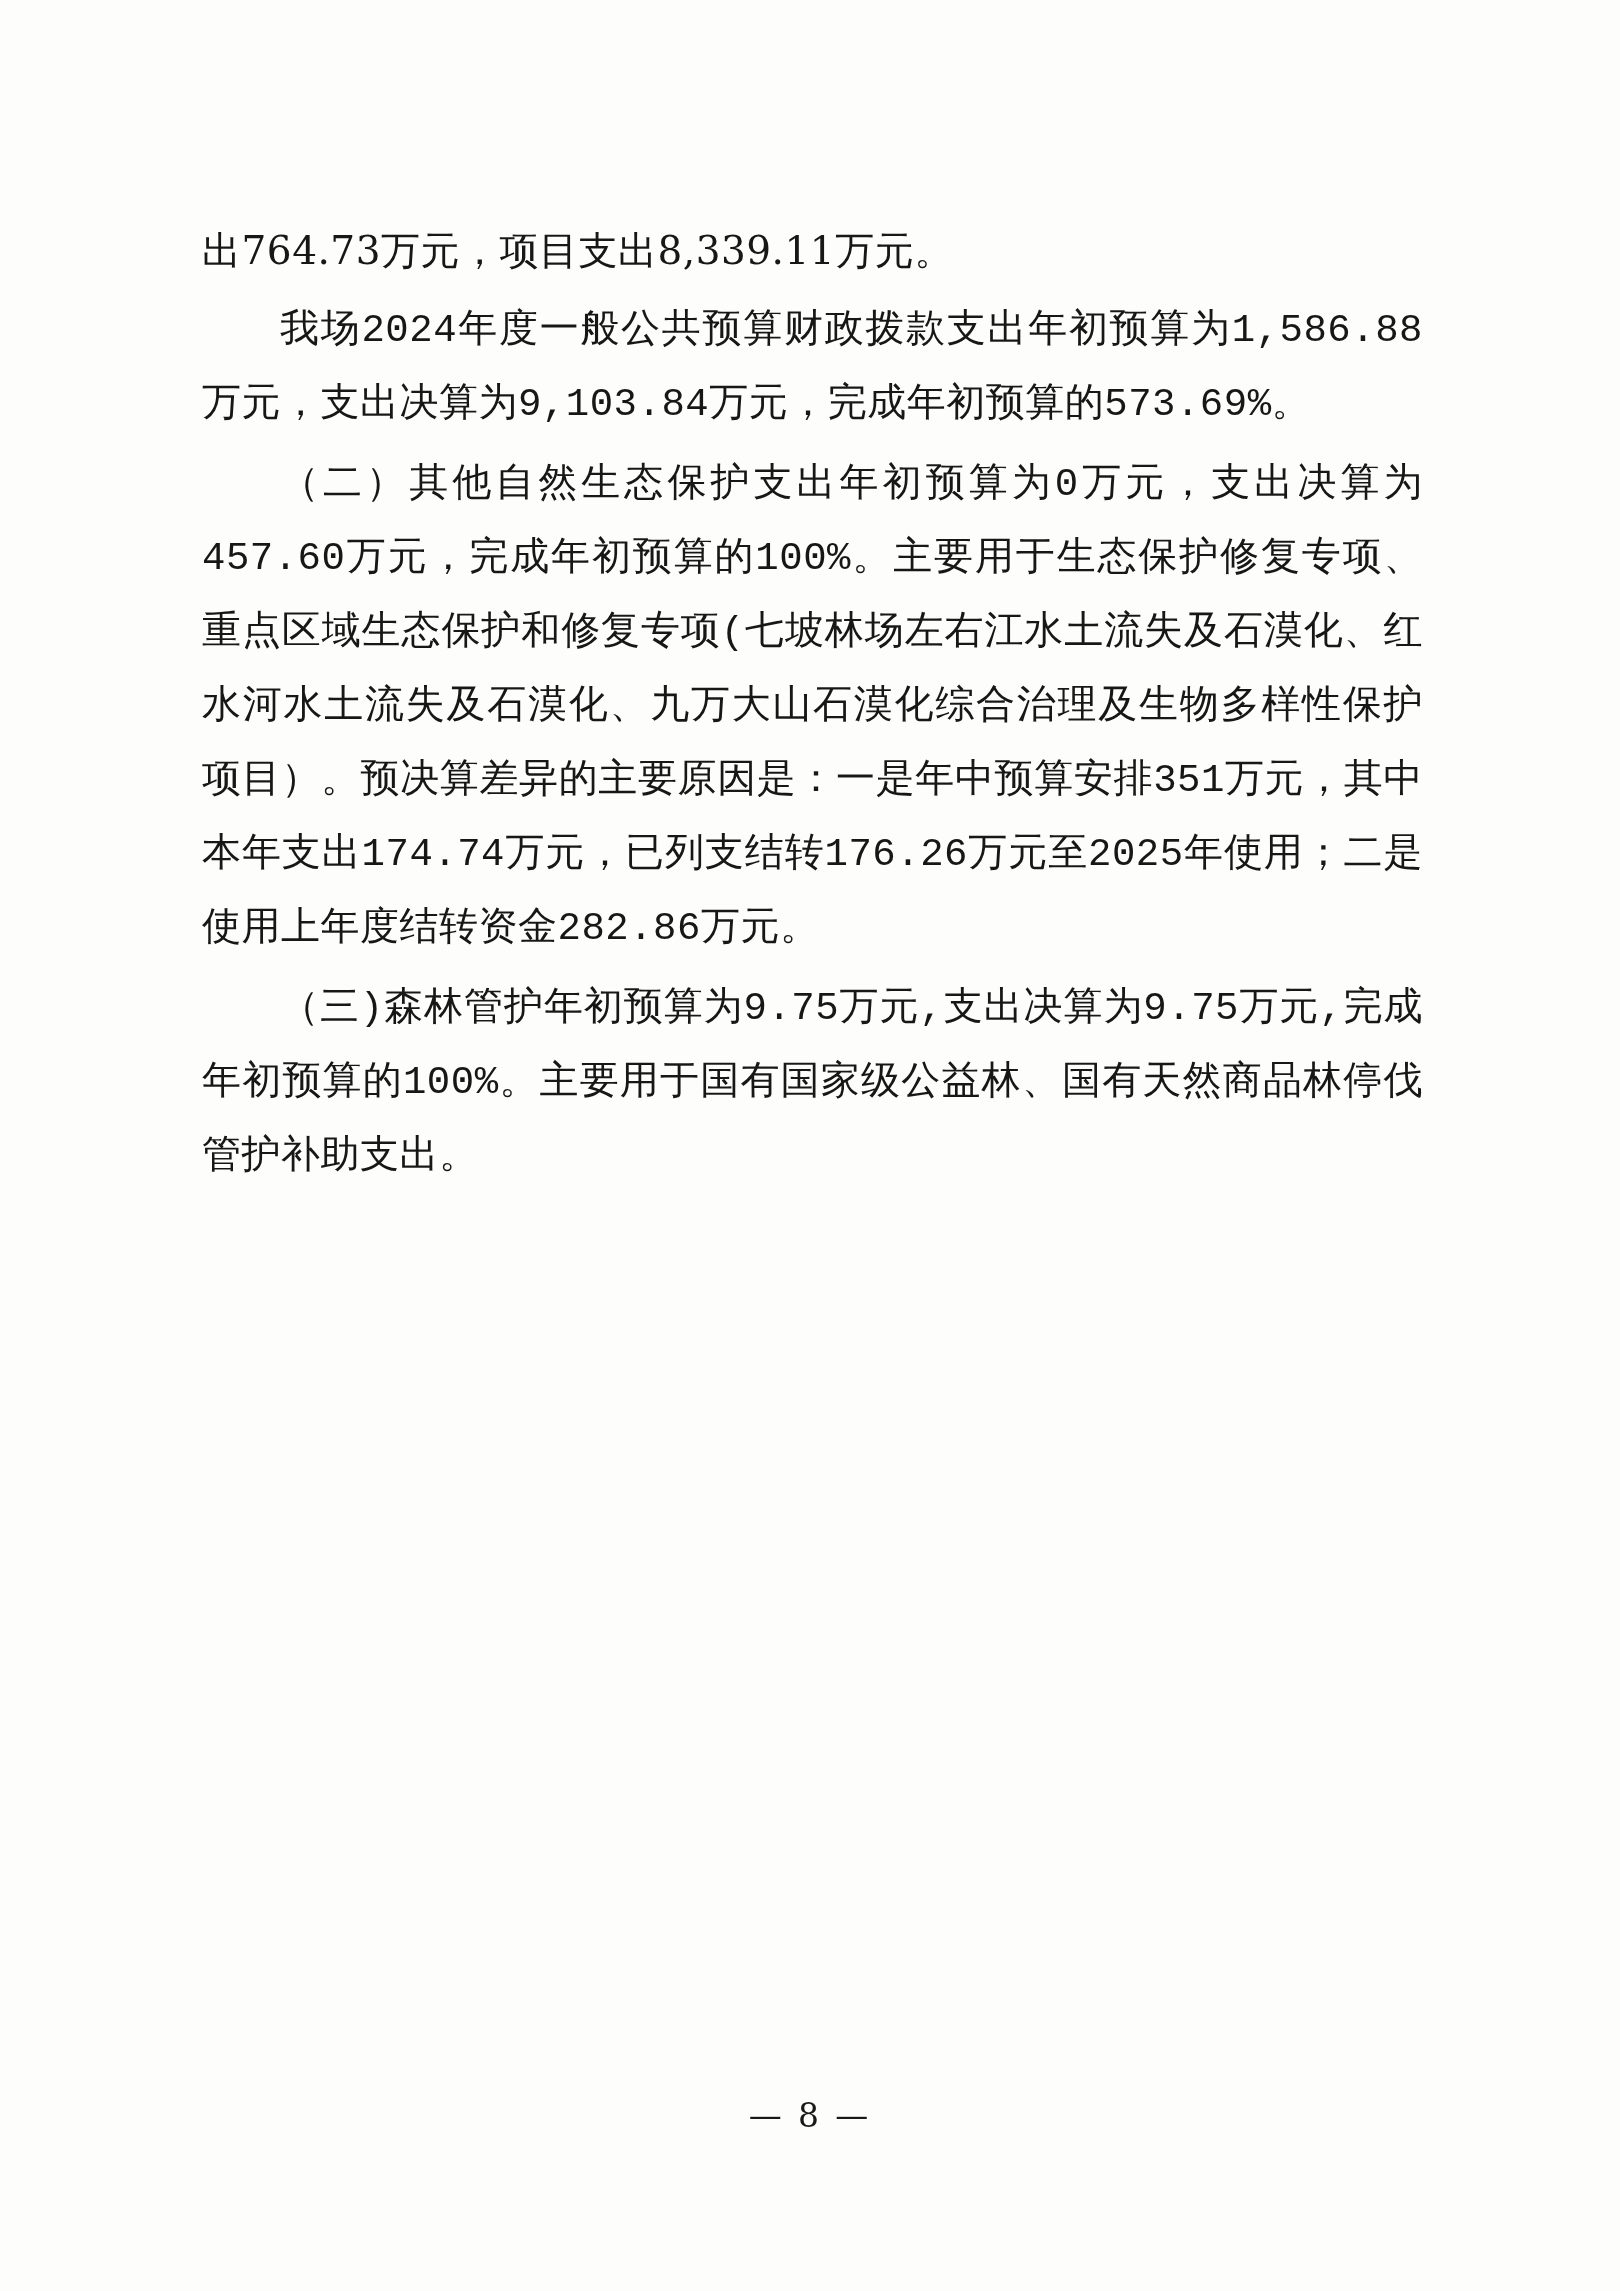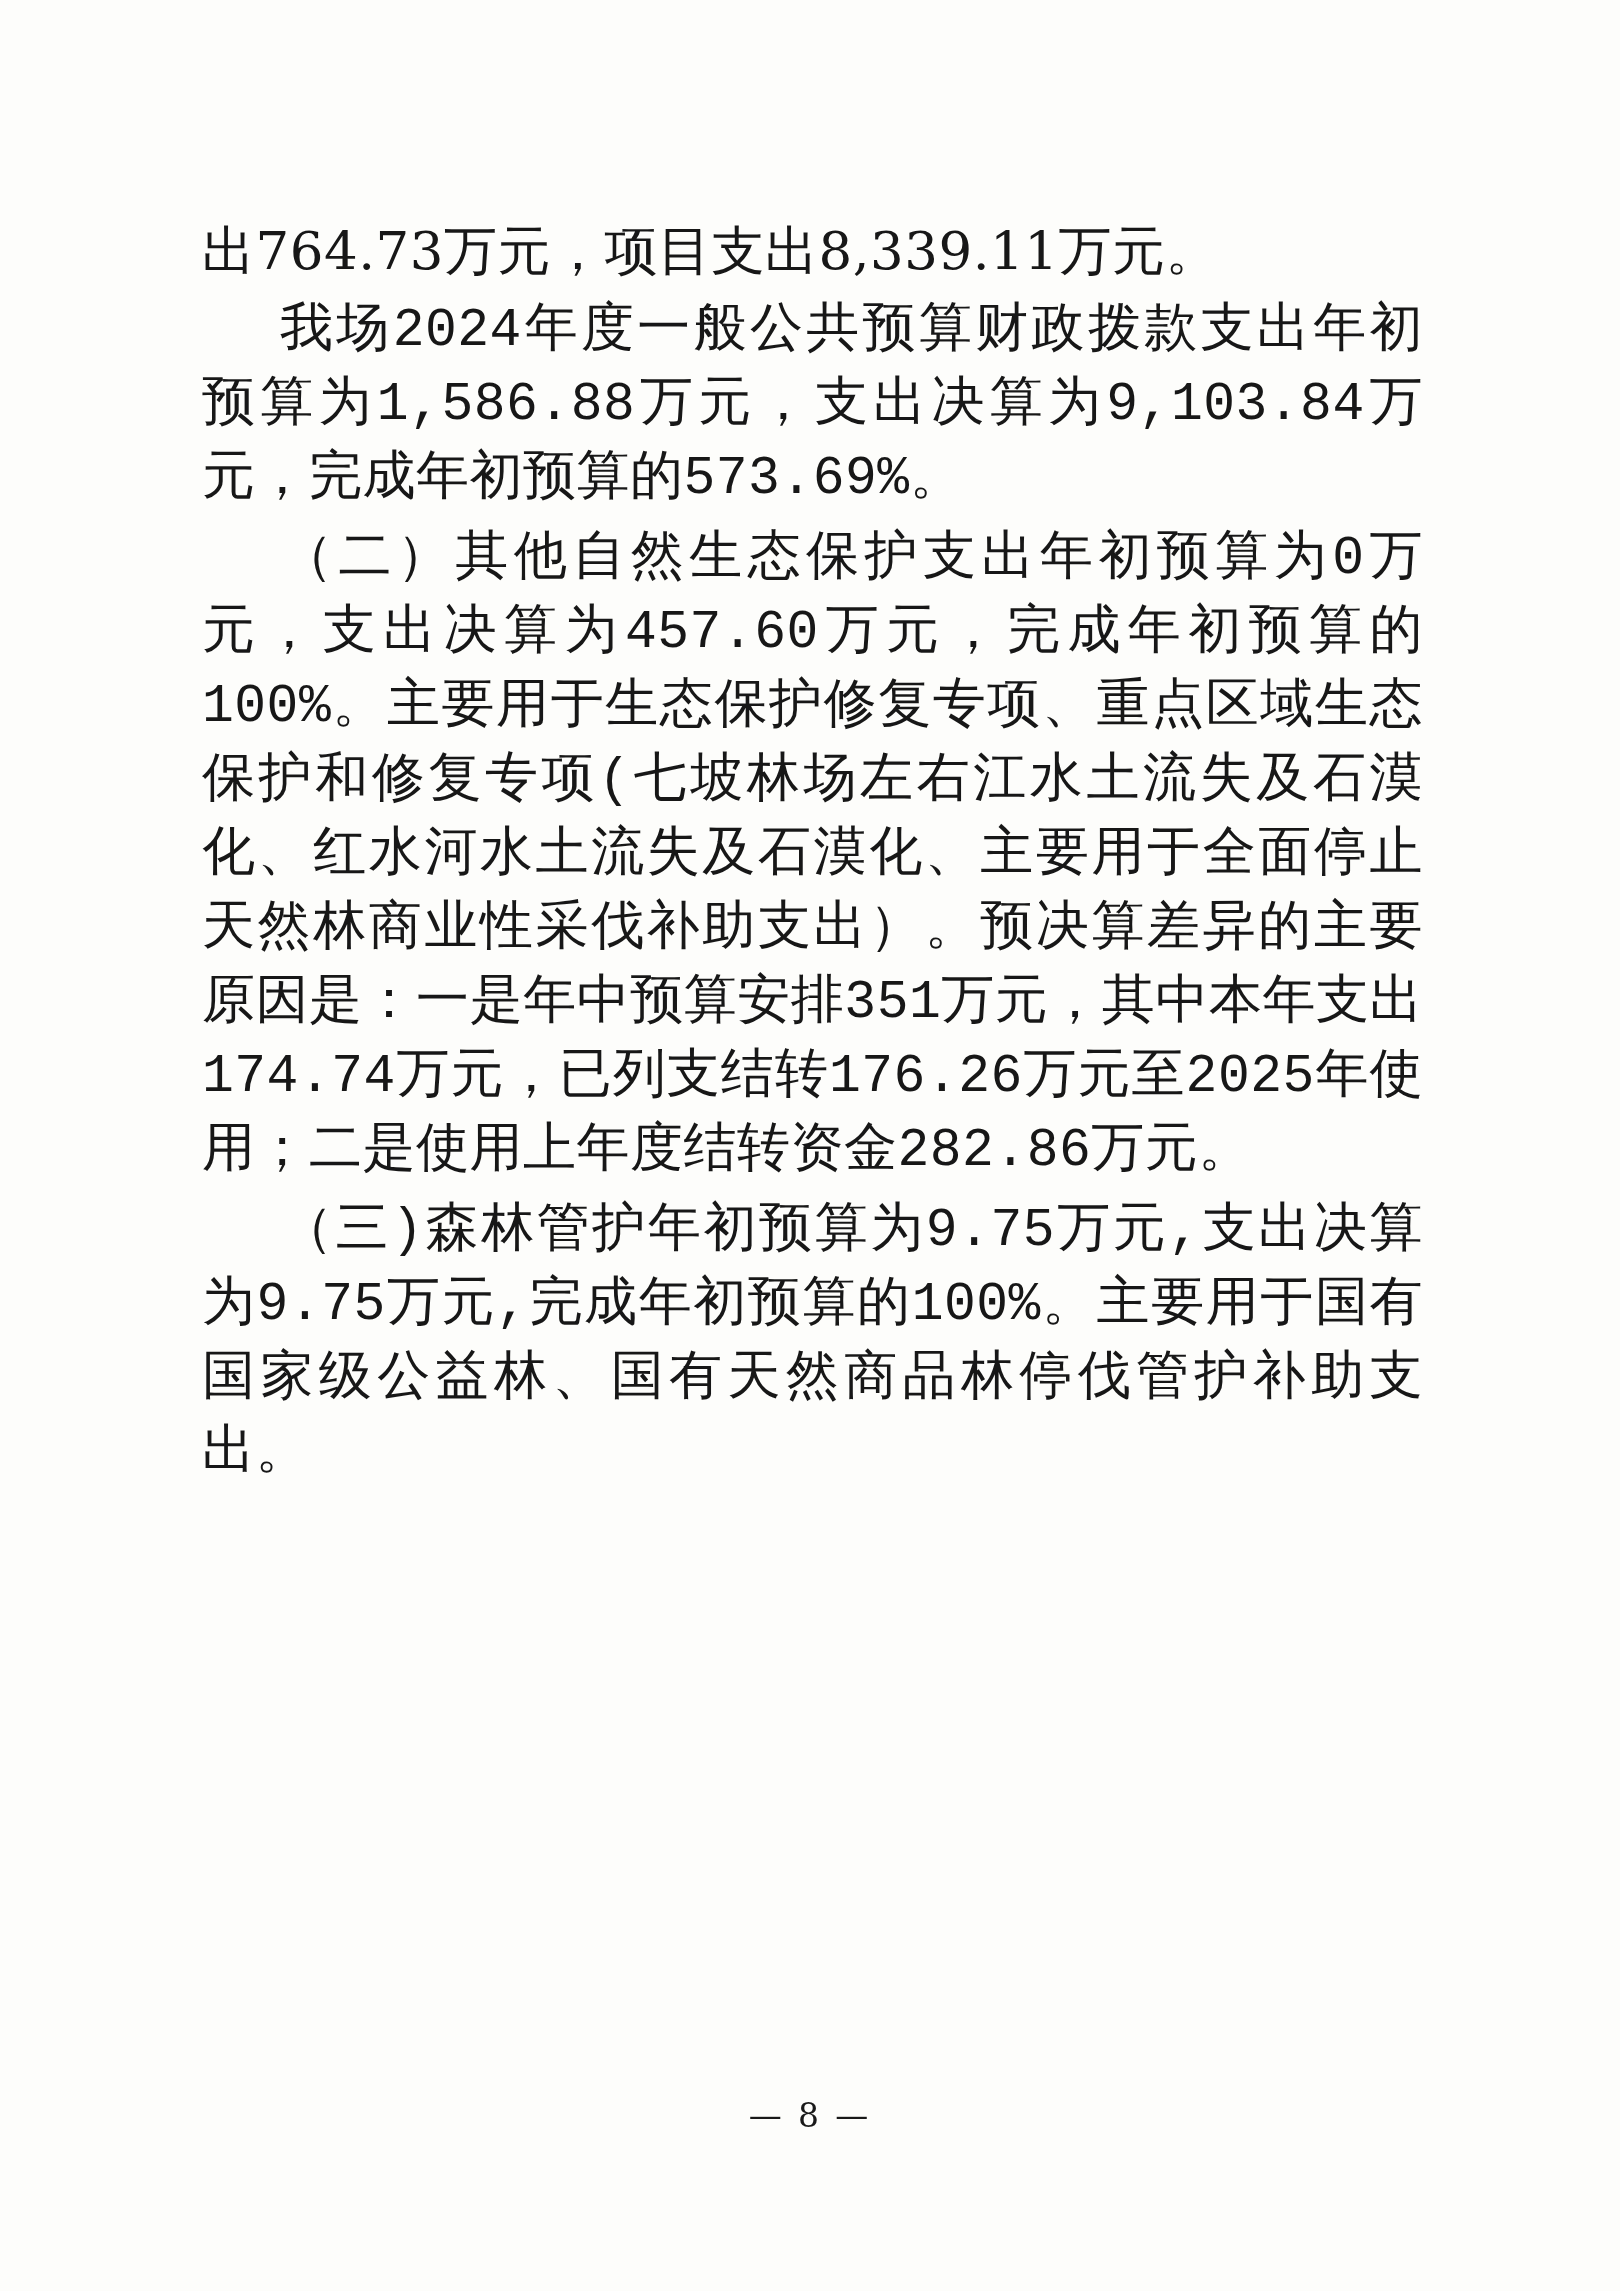--- a/index.html
+++ b/index.html
@@ -17,21 +17,21 @@
     overflow: hidden;
   }
   .content {
     position: absolute;
     left: 202px;
     top: 214px;
     width: 1221px;
   }
   p.para {
     margin: 0 0 5.9px 0;
-    font-size: 53px;
+    font-size: 39px;
     line-height: 74px;
     text-align: justify;
     text-justify: inter-ideograph;
     letter-spacing: 0.5px;
   }
   p.indent {
     text-indent: 78px;
     font-family: Liberation Mono, monospace;
   }
   .footer {
@@ -46,18 +46,18 @@
     font-family: "DejaVu Serif", "Liberation Serif", serif;
   }
 </style>
 </head>
 <body>
 
 <div class="page">
   <div class="content">
     <p class="para">出764.73万元，项目支出8,339.11万元。</p>
     <p class="para indent">我场2024年度一般公共预算财政拨款支出年初预算为1,586.88万元，支出决算为9,103.84万元，完成年初预算的573.69%。</p>
-    <p class="para indent">（二）其他自然生态保护支出年初预算为0万元，支出决算为457.60万元，完成年初预算的100%。主要用于生态保护修复专项、重点区域生态保护和修复专项(七坡林场左右江水土流失及石漠化、红水河水土流失及石漠化、主要用于全面停止天然林商业性采伐补助支出）。预决算差异的主要原因是：一是年中预算安排351万元，其中本年支出174.74万元，已列支结转176.26万元至2025年使用；二是使用上年度结转资金282.86万元。</p>
+    <p class="para indent">（二）其他自然生态保护支出年初预算为0万元，支出决算为457.60万元，完成年初预算的100%。主要用于生态保护修复专项、重点区域生态保护和修复专项(七坡林场左右江水土流失及石漠化、红水河水土流失及石漠化、九万大山石漠化综合治理及生物多样性保护项目）。预决算差异的主要原因是：一是年中预算安排351万元，其中本年支出174.74万元，已列支结转176.26万元至2025年使用；二是使用上年度结转资金282.86万元。</p>
     <p class="para indent">（三)森林管护年初预算为9.75万元,支出决算为9.75万元,完成年初预算的100%。主要用于国有国家级公益林、国有天然商品林停伐管护补助支出。</p>
   </div>
   <div class="footer">— 8 —</div>
 </div>
 
 
 </body></html>

